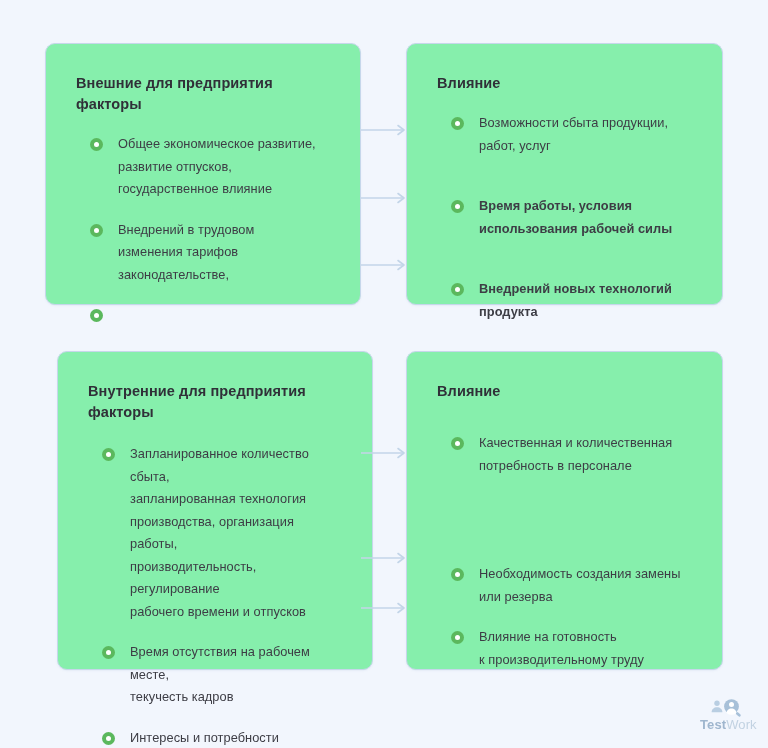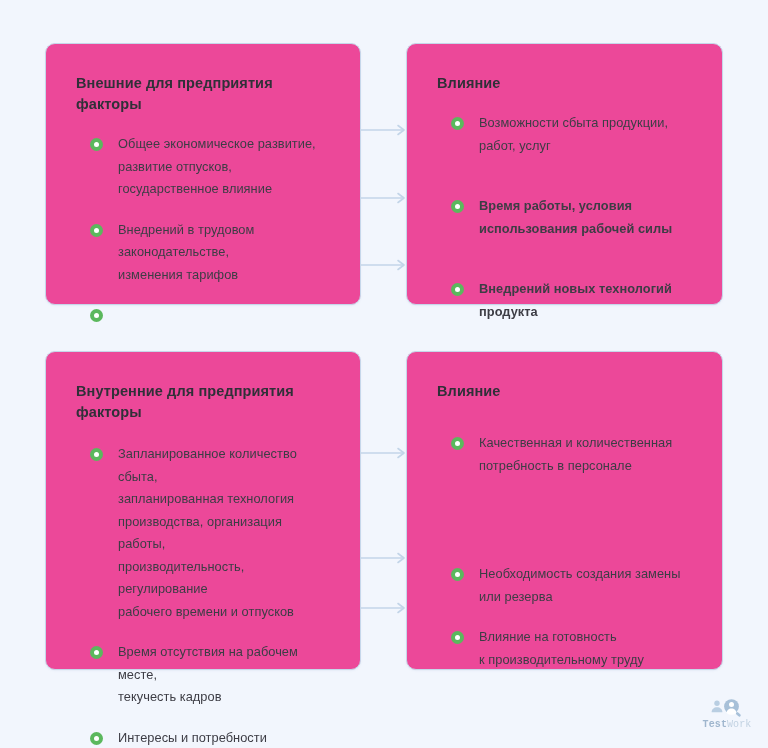--- a/index.html
+++ b/index.html
@@ -19,29 +19,29 @@
   .board {
     position: absolute;
     left: 0; top: 0;
     width: 768px;
     height: 748px;
   }
 
   
   .card {
     position: absolute;
-    background: #ec4899;
+    background: #86efac;
     border: 1px solid #c6d7ea;
     border-radius: 10px;
     box-sizing: border-box;
     box-shadow: 0 1px 2px rgba(120,150,190,0.10);
   }
   .card-tl { left: 45px;  top: 43px;  width: 316px; height: 262px; }
   .card-tr { left: 406px; top: 43px;  width: 317px; height: 262px; }
-  .card-bl { left: 45px;  top: 351px; width: 316px; height: 319px; }
+  .card-bl { left: 57px;  top: 351px; width: 316px; height: 319px; }
   .card-br { left: 406px; top: 351px; width: 317px; height: 319px; }
 
   .card-inner {
     padding: 29px 26px 0 30px;
   }
 
   .card-title {
     font-size: 14.5px;
     font-weight: bold;
     color: #303038;
@@ -108,25 +108,24 @@
     position: absolute;
     left: 700px;
     top: 698px;
     width: 54px;
     height: 38px;
     text-align: center;
   }
   .logo-mark { height: 19px; }
   .logo-text {
     margin-top: 1px;
-    font-size: 10px;
+    font-size: 13px;
     letter-spacing: 0.1px;
     line-height: 13px;
     white-space: nowrap;
-    font-family: Liberation Mono, monospace;
   }
   .logo-text .t1 { font-weight: bold; color: #9fb6ce; }
   .logo-text .t2 { font-weight: normal; color: #c2d2e2; }
 </style>
 </head>
 <body>
 
 <div class="board">
 
   <div class="card card-tl">
@@ -135,22 +134,22 @@
       <ul class="bullets">
         <li class="bullet gap-18">
           <span class="bullet-dot"></span>
           <span class="line">Общее экономическое развитие,</span>
           <span class="line">развитие отпусков,</span>
           <span class="line">государственное влияние</span>
         </li>
         <li class="bullet gap-18">
           <span class="bullet-dot"></span>
           <span class="line">Внедрений в трудовом</span>
+          <span class="line">изменения тарифов</span>
           <span class="line">законодательстве,</span>
-          <span class="line">изменения тарифов</span>
         </li>
         <li class="bullet gap-18">
           <span class="bullet-dot"></span>
         </li>
       </ul>
     </div>
   </div>
 
   <div class="card card-tr">
     <div class="card-inner">

